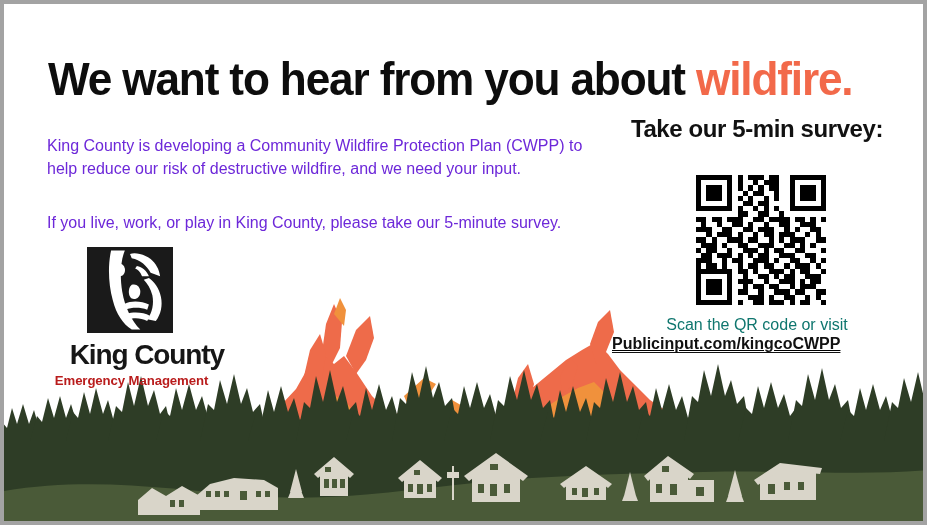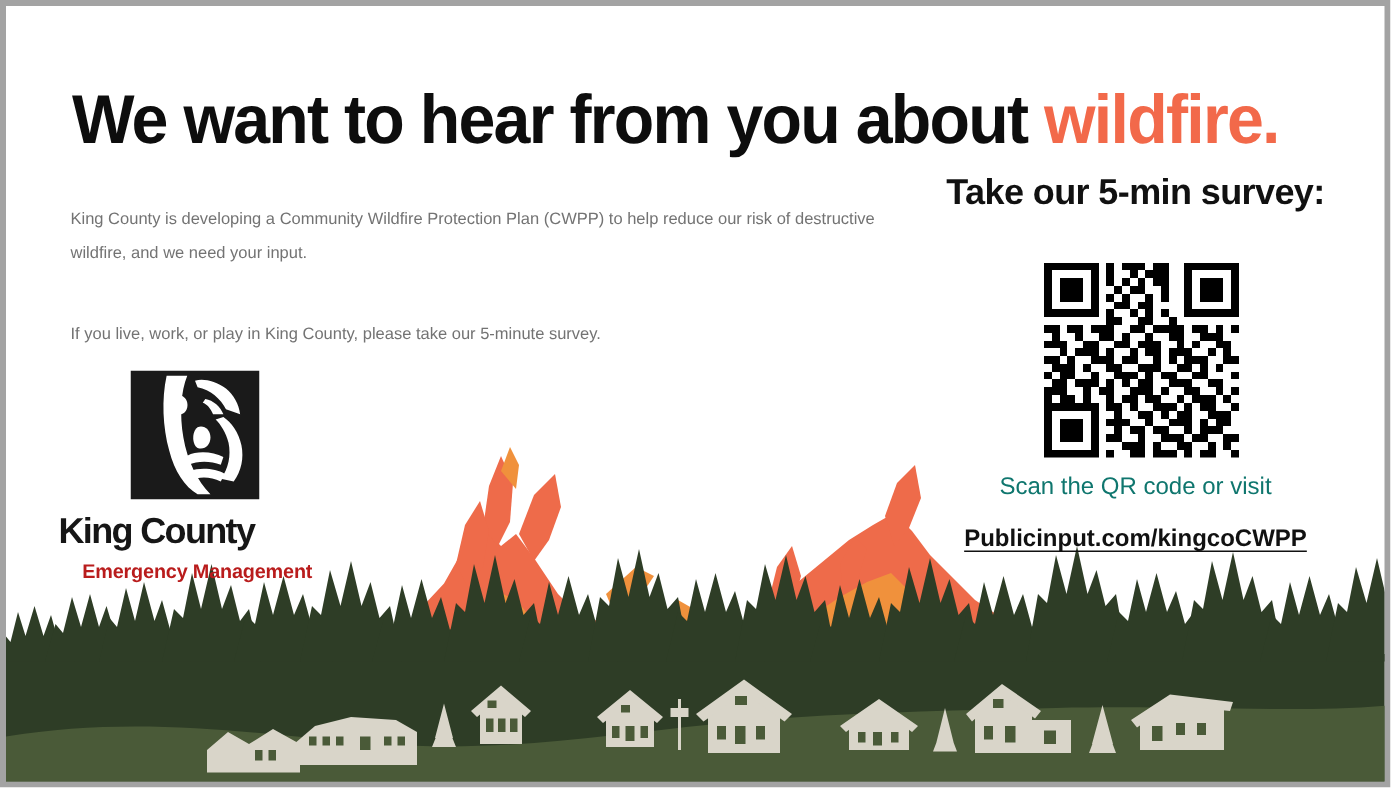--- a/index.html
+++ b/index.html
@@ -12,39 +12,39 @@
 
   
   #headline{position:absolute;left:44px;top:47px;z-index:3;
             font-size:46px;line-height:56px;font-weight:700;letter-spacing:-1.2px;
             color:#0d0d0d;white-space:nowrap;font-family:"Liberation Sans",sans-serif;
             transform:scaleX(.96);transform-origin:left center;}
   #headline .hl-accent{color:#f2694a;}
 
   
   #bodycopy{position:absolute;left:43px;top:131px;width:540px;z-index:3;
-            font-size:11px;line-height:22.5px;color:#737373;}
+            font-size:16px;line-height:22.5px;color:#6d28d9;}
   #bodycopy .para2{margin-top:32px;}
 
   
   #kc-logo{position:absolute;left:35px;top:243px;width:185px;z-index:3;}
   #kc-mark{width:86px;height:86px;margin-left:48px;display:block;}
-  #kc-name{font-size:24px;font-weight:700;letter-spacing:-1.1px;color:#161616;
-           text-align:left;margin-top:6px;line-height:32px;}
+  #kc-name{font-size:28px;font-weight:700;letter-spacing:-1.1px;color:#161616;
+           text-align:right;margin-top:6px;line-height:32px;}
   #kc-sub{font-size:13.2px;font-weight:700;letter-spacing:-0.1px;color:#b91c1c;
           text-align:center;margin-top:2px;line-height:15px;}
 
   
   #survey-head{position:absolute;left:608px;top:111px;width:290px;z-index:3;
                text-align:center;font-size:24px;font-weight:700;color:#111;letter-spacing:-0.4px;}
   #qr-wrap{position:absolute;left:684px;top:171px;z-index:3;background:#fff;}
   #qr{display:block;width:146px;height:130px;}
   #scan-line{position:absolute;left:608px;top:310px;width:290px;z-index:3;
              text-align:center;font-size:16px;color:#0f766e;line-height:21px;}
-  #qr-url{position:absolute;left:608px;top:347px;width:290px;z-index:3;text-align:center;}
+  #qr-url{position:absolute;left:608px;top:331px;width:290px;z-index:3;text-align:left;text-decoration:underline;}
   #qr-url .urltext{font-size:16px;font-weight:700;color:#111;
                    text-decoration:underline;text-underline-offset:3px;}
 </style>
 </head>
 <body>
 
 <div id="poster">
 
   <svg id="scene" viewBox="0 0 925 523" preserveAspectRatio="none">
 

